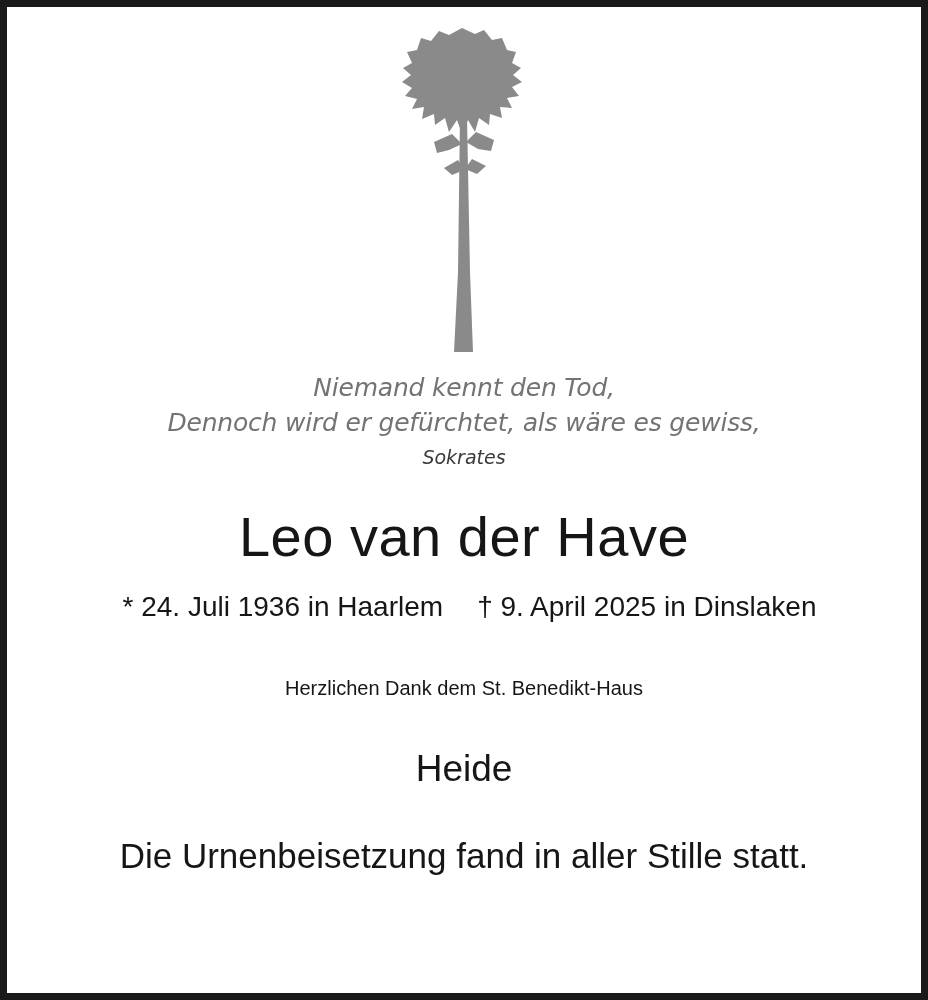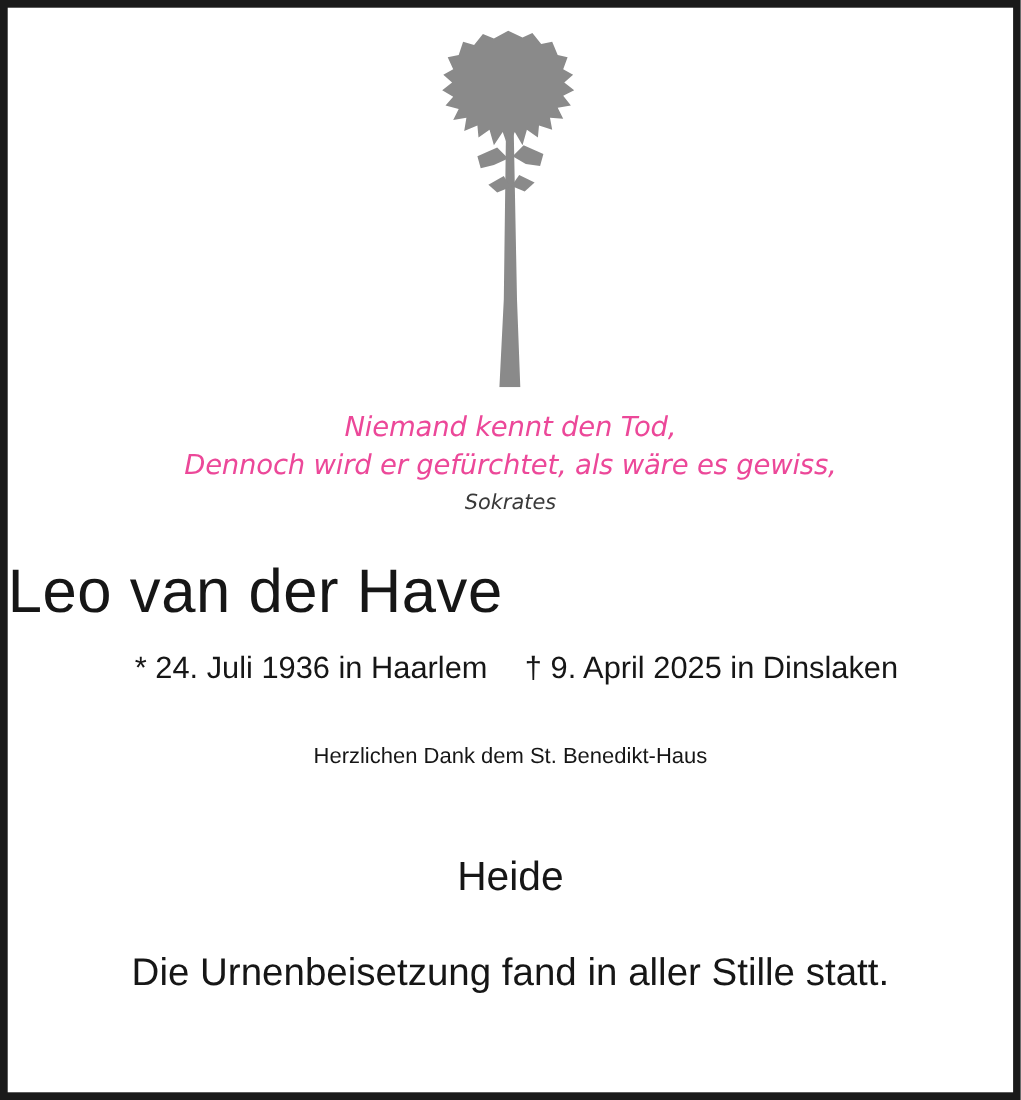--- a/index.html
+++ b/index.html
@@ -38,38 +38,39 @@
   }
 
   
   .quote {
     margin-top: 18px;
     text-align: center;
     font-family: "DejaVu Sans", sans-serif;
     font-style: italic;
     font-size: 25px;
     line-height: 35px;
-    color: #ec4899;
+    color: #737373;
     letter-spacing: -0.2px;
   }
   .quote-line {
     white-space: nowrap;
   }
   .quote-author {
     margin-top: 6px;
     text-align: center;
     font-family: "DejaVu Sans", sans-serif;
     font-style: italic;
     font-size: 19px;
     color: #3a3a3a;
   }
 
   
   .name {
     margin-top: 36px;
+    text-align: center;
     font-family: "Liberation Sans", sans-serif;
     font-size: 56px;
     font-weight: 400;
     color: #161616;
     letter-spacing: 0.5px;
   }
 
   
   .dates {
     margin-top: 22px;
@@ -89,21 +90,21 @@
   .thanks {
     margin-top: 54px;
     text-align: center;
     font-family: "Liberation Sans", sans-serif;
     font-size: 20px;
     color: #161616;
   }
 
   
   .signature {
-    margin-top: 76px;
+    margin-top: 48px;
     text-align: center;
     font-family: "Liberation Sans", sans-serif;
     font-size: 37px;
     color: #161616;
   }
 
   
   .footnote {
     margin-top: 46px;
     text-align: center;

